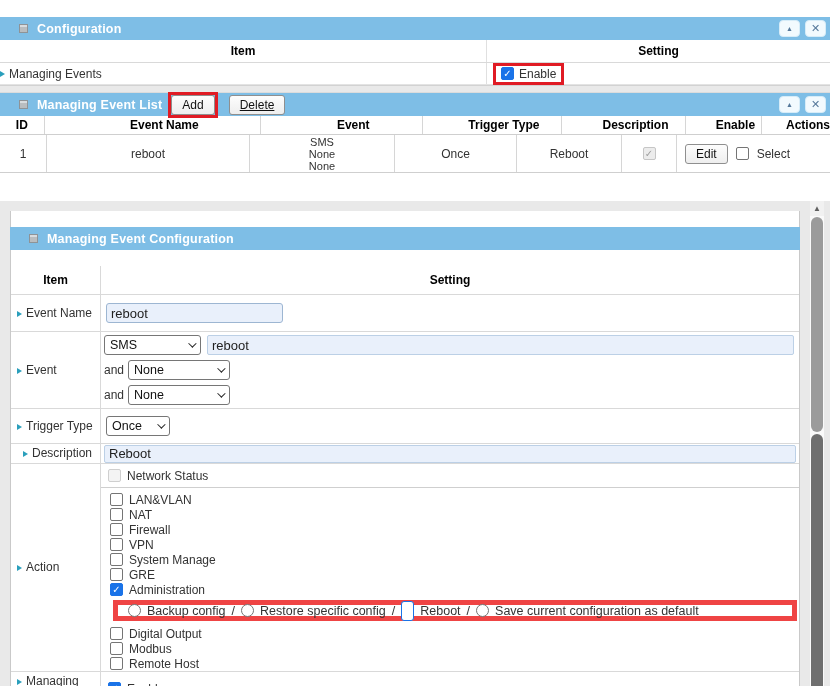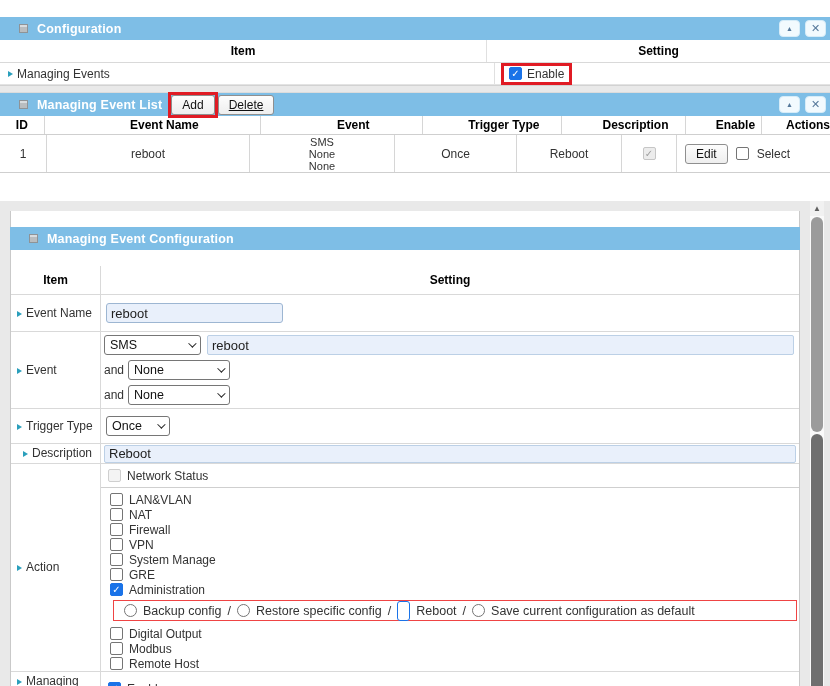--- a/index.html
+++ b/index.html
@@ -70,21 +70,21 @@
     border:1px solid #c9c9c9; border-top:none; }
   .p3 .phdr { margin:16px -1px; }
   .p3 .row { display:flex; border-bottom:1px solid #d9d9d9; }
   .p3 .lab { width:90px; border-right:1px solid #d9d9d9; display:flex; flex-direction:column;
     justify-content:center; padding:2px 2px 2px 6px; line-height:15px; }
   .p3 .set { flex:1; display:flex; flex-direction:column; justify-content:center; padding:2px 5px; }
   .p3 .colhead { height:29px; font-weight:bold; color:#000; }
   .p3 .colhead .lab, .p3 .colhead .set { align-items:center; justify-content:center; padding:0; }
   .line { display:flex; align-items:center; gap:6px; min-height:15px; }
   .cbline { display:flex; align-items:center; gap:6px; height:15px; padding-left:2px; }
-  .radio-box { border:1px solid #ef4444; height:21px; display:flex; align-items:center;
+  .radio-box { border:5px solid #ef4444; height:21px; display:flex; align-items:center;
     gap:6px; margin:3px 2px 3px 12px; padding-left:10px; font-size:12.5px; }
   .sep { color:#333; }
   .save-row { height:27px; display:flex; align-items:center; justify-content:center; }
 
   
   .sbar { position:absolute; top:0; left:810px; width:14px; height:500px; background:#fafafa; }
   .sbar .up { height:15px; background:#f1f1f1; display:flex; align-items:center; justify-content:center;
     color:#5f5f5f; font-size:8px; cursor:pointer; }
   .sbar .th1 { position:absolute; top:16px; left:1px; width:12px; height:215px; background:#9b9b9b; border-radius:7px; }
   .sbar .th2 { position:absolute; top:233px; left:1px; width:12px; height:267px; background:#6f6f6f; border-radius:7px 7px 0 0; }
@@ -105,42 +105,42 @@
         <span class="hdr-btn">
             <span class="x-glyph">✕</span>
           </span>
       </span>
     </div>
     <div class="thead">
       <div class="c-item">Item</div>
       <div class="c-set">Setting</div>
     </div>
     <div class="throw">
-      <div class="c-item" style="padding-left:0;margin-left:8px;">
+      <div class="c-item" style="padding-left:0;">
         <span class="arrow"></span>
         <span>Managing Events</span>
       </div>
       <div class="c-set">
         <span class="redbox" style="margin-left:6px; padding:1px 5px; gap:5px;">
           <span class="cb on"></span>
           <span>Enable</span>
         </span>
       </div>
     </div>
     <div class="footer"></div>
   </div>
 
   <div class="p2">
     <div class="phdr">
       <span class="phdr-icon"></span>
       <span class="phdr-title">Managing Event List</span>
       <span class="redbox" style="margin-left:6px; padding:0;">
         <span class="btn">Add</span>
       </span>
-      <span class="btn" style="text-decoration:underline;">Delete</span>
+      <span class="btn" style="margin-left:11px;text-decoration:underline;">Delete</span>
       <span class="hdr-btns">
         <span class="hdr-btn">
             <span class="tri-up">▲</span>
           </span>
         <span class="hdr-btn">
             <span class="x-glyph">✕</span>
           </span>
       </span>
     </div>
     <div class="thead">

